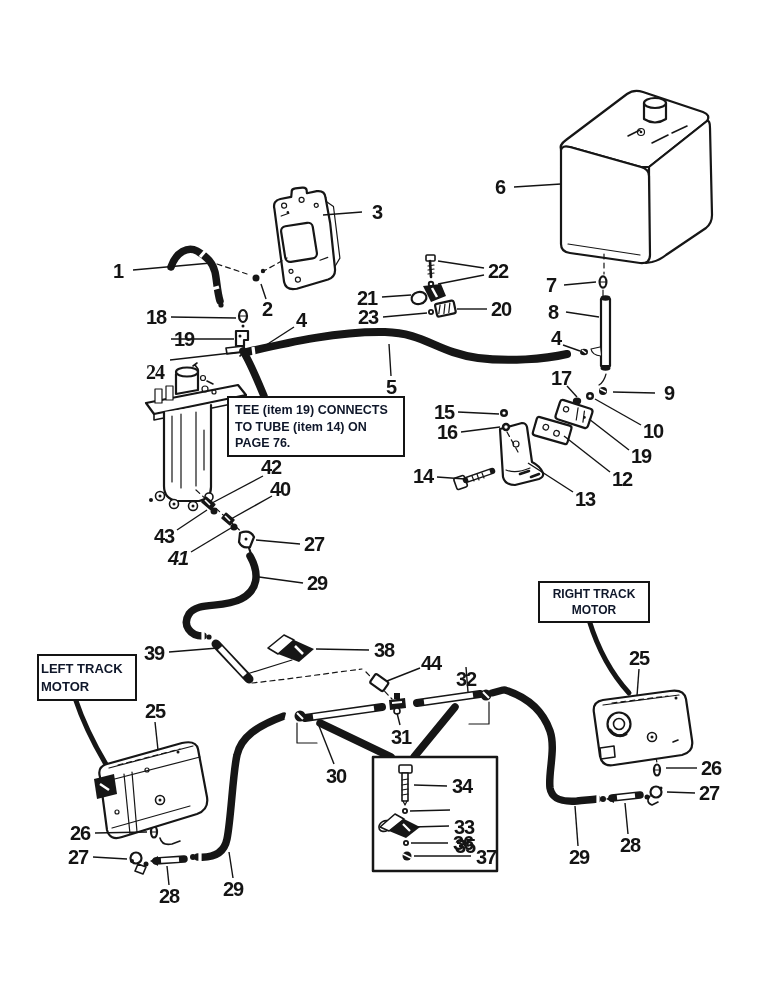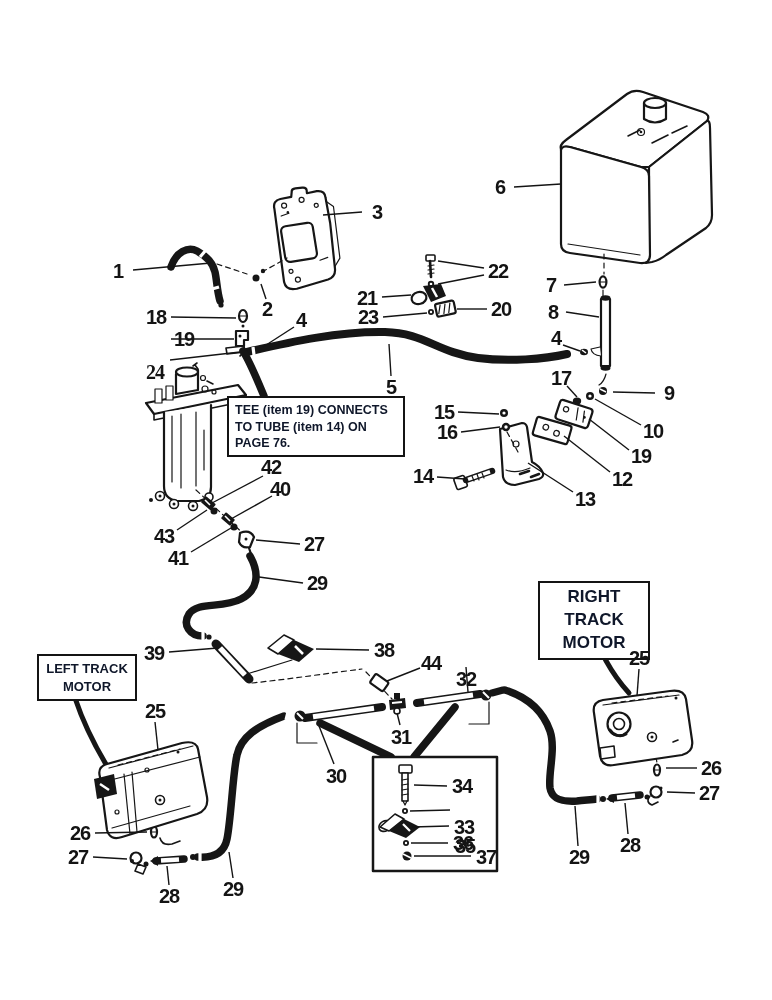--- a/index.html
+++ b/index.html
@@ -6,22 +6,22 @@
   #stage{position:relative;width:772px;height:1000px;background:#ffffff;margin:0 auto;
          font-family:"Liberation Sans",sans-serif;overflow:hidden;}
   #artwork{position:absolute;left:0;top:0;z-index:1;}
   #leader-svg{position:absolute;left:0;top:0;z-index:5;pointer-events:none;}
   #callout-layer{position:absolute;left:0;top:0;width:772px;height:1000px;z-index:6;pointer-events:none;}
   .callout{position:absolute;transform:translate(-50%,-50%);font-weight:700;font-size:20px;
            letter-spacing:-1px;color:#141414;line-height:1;}
   .label-box{position:absolute;z-index:4;background:#ffffff;border:2.5px solid #141414;
              color:#0f172a;font-weight:700;}
   #note-box{left:227px;top:396px;width:162px;padding:4px 6px 3px 6px;font-size:12.5px;line-height:1.32;}
-  #left-motor-box{left:37px;top:654px;width:92px;padding:4px 2px;font-size:13px;line-height:1.35;text-align:center;}
-  #right-motor-box{left:538px;top:581px;width:104px;padding:3px 2px;font-size:17px;line-height:1.35;text-align:center;}
+  #left-motor-box{left:37px;top:654px;width:92px;padding:4px 2px;font-size:13px;line-height:1.35;}
+  #right-motor-box{left:538px;top:581px;width:104px;padding:3px 2px;font-size:12px;line-height:1.35;text-align:center;}
   svg .ln{stroke:#161616;fill:none;stroke-linecap:round;stroke-linejoin:round;}
   svg .w1{stroke-width:1.2;} svg .w15{stroke-width:1.6;} svg .w2{stroke-width:2.2;}
   svg .fw{fill:#ffffff;}
   svg .bk{fill:#161616;stroke:none;}
   svg .wt{stroke:#ffffff;fill:none;stroke-linecap:butt;}
   svg .hose{stroke:#161616;stroke-width:7.5;fill:none;stroke-linecap:round;}
   svg .dash{stroke-dasharray:5 4;}
 </style>
 </head>
 <body>
@@ -438,19 +438,19 @@
       <div class="callout" style="left: 401px; top: 737px;">31</div>
       <div class="callout" style="left: 466px; top: 655px; margin-top: 24px;">32</div>
       <div class="callout" style="left: 464px; top: 827px;">33</div>
       <div class="callout" style="left: 462px; top: 786px;">34</div>
       <div class="callout" style="left: 465px; top: 810px; margin-top: 36px;">35</div>
       <div class="callout" style="left: 463px; top: 843px;">36</div>
       <div class="callout" style="left: 486px; top: 857px;">37</div>
       <div class="callout" style="left: 384px; top: 650px;">38</div>
       <div class="callout" style="left: 154px; top: 653px;">39</div>
       <div class="callout" style="left: 280px; top: 489px;">40</div>
-      <div class="callout" style="left: 178px; top: 558px;">41</div>
+      <div class="callout" style="left: 178px; top: 558px; font-style: italic;">41</div>
       <div class="callout" style="left: 271px; top: 451px; margin-top: 16px;">42</div>
       <div class="callout" style="left: 164px; top: 536px;">43</div>
       <div class="callout" style="left: 431px; top: 663px; text-align: center;">44</div>
     </div>
 
 </div>
 
 </body></html>

